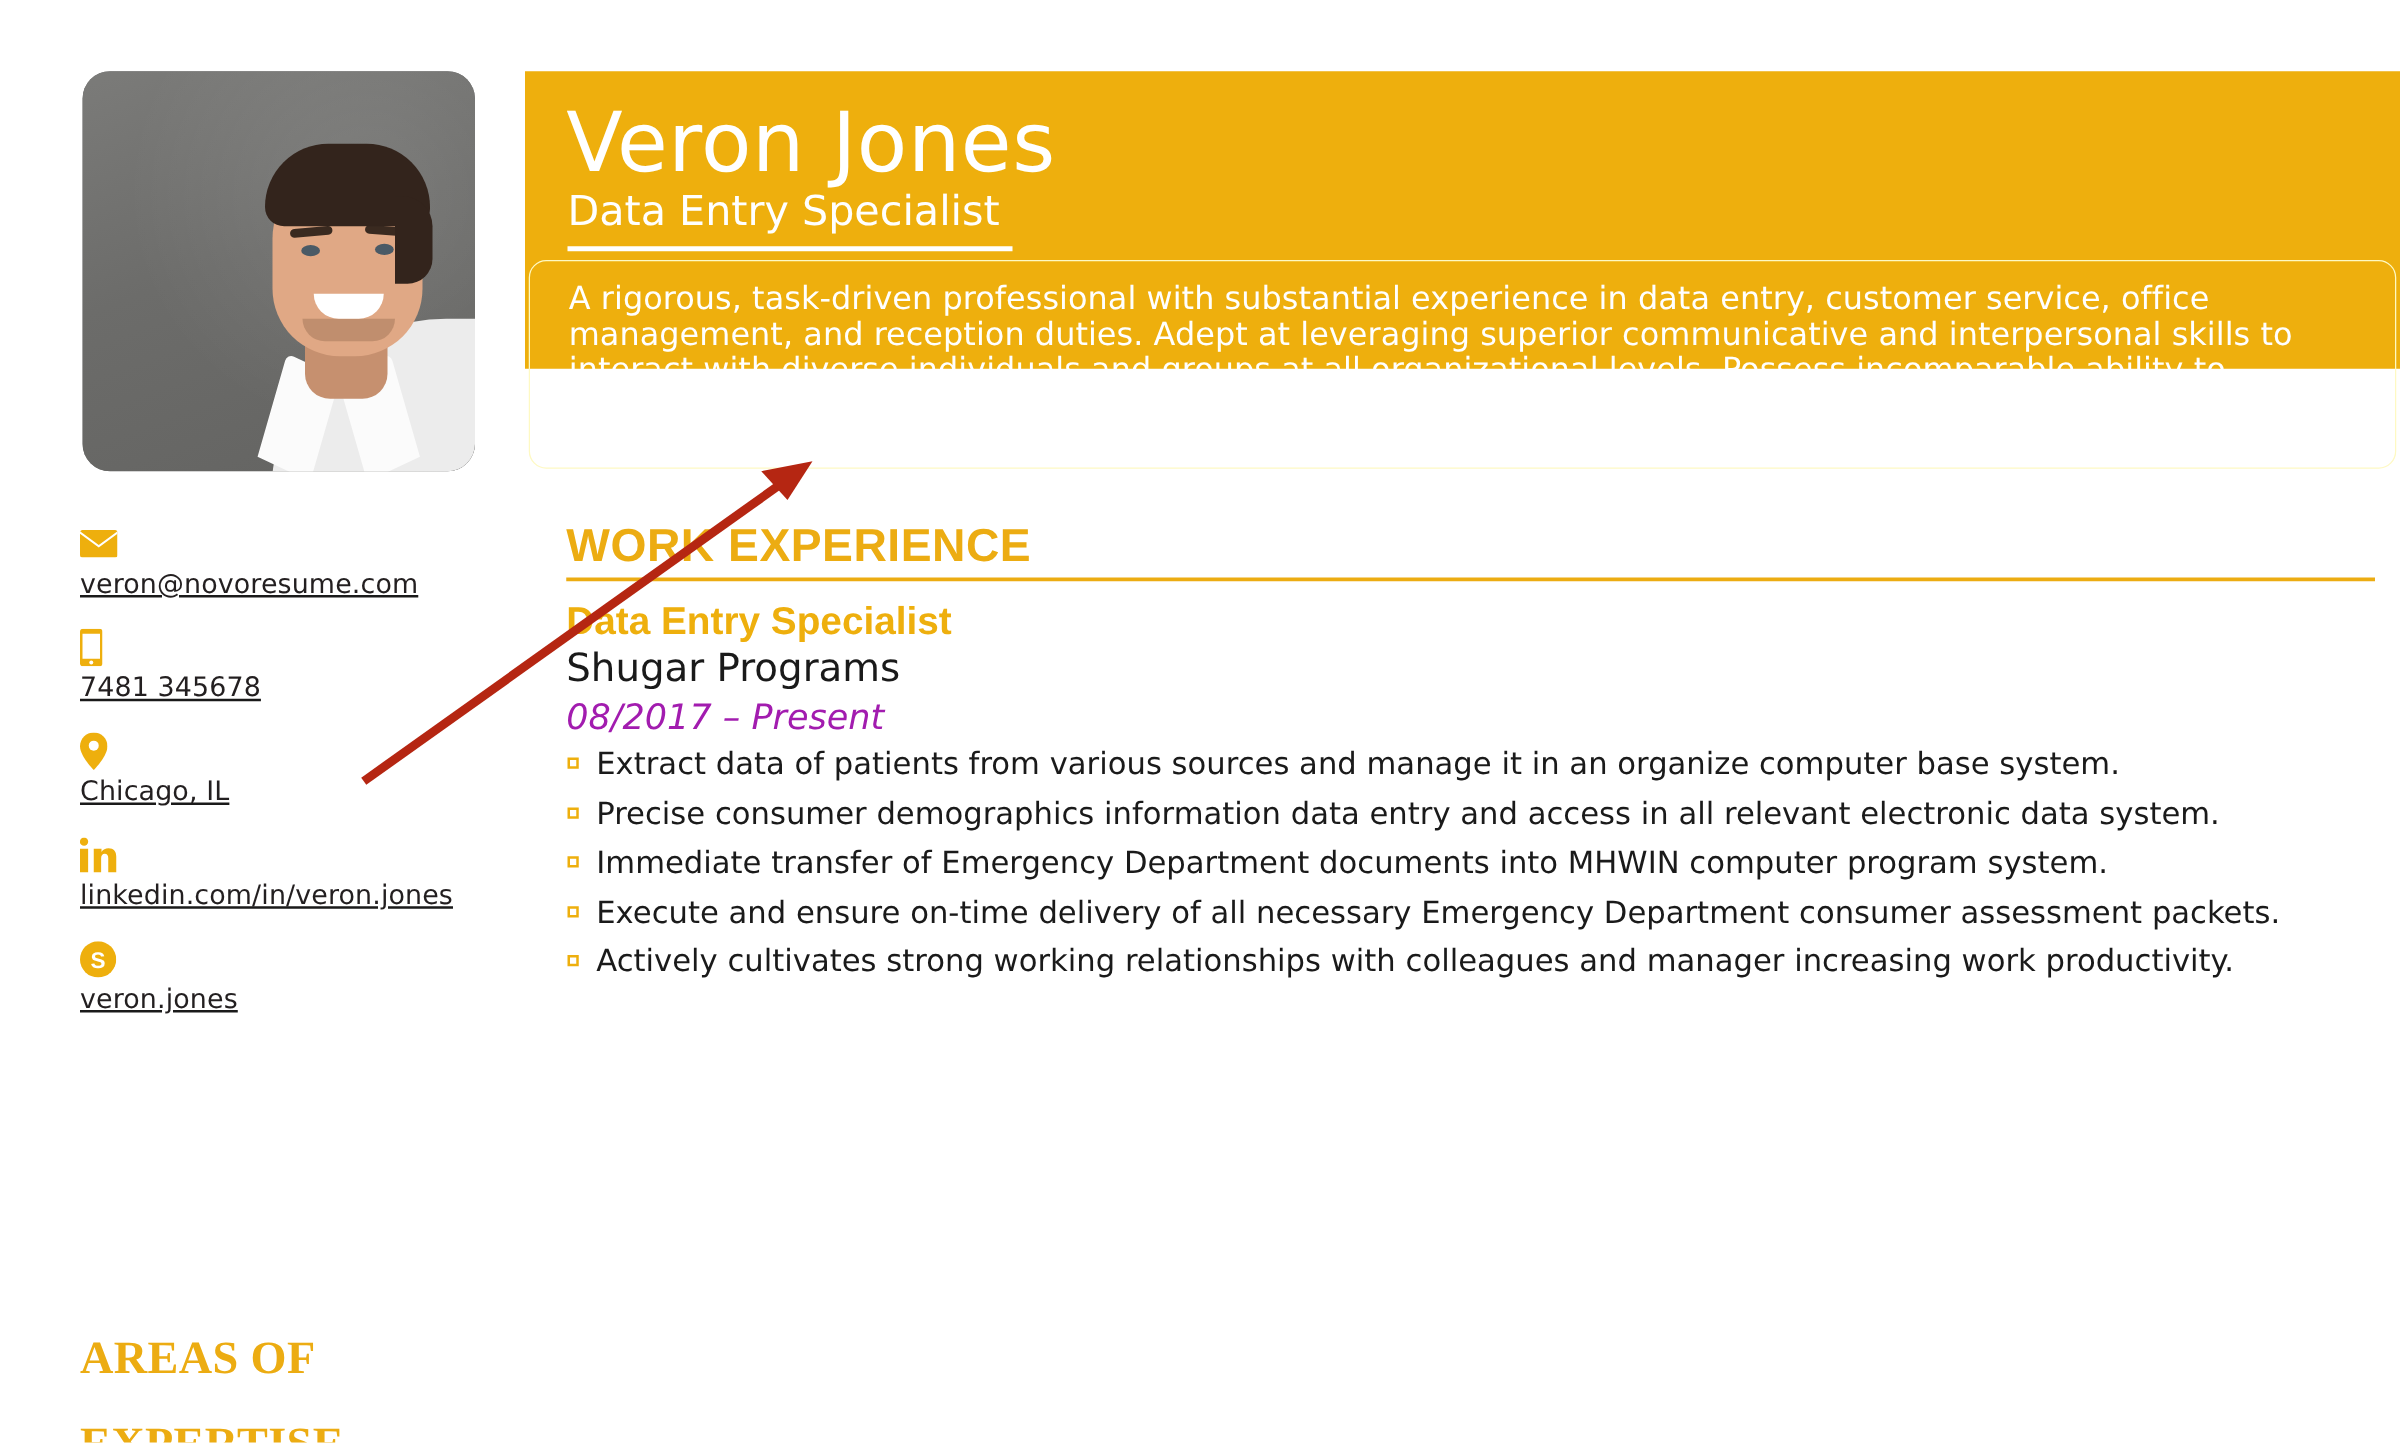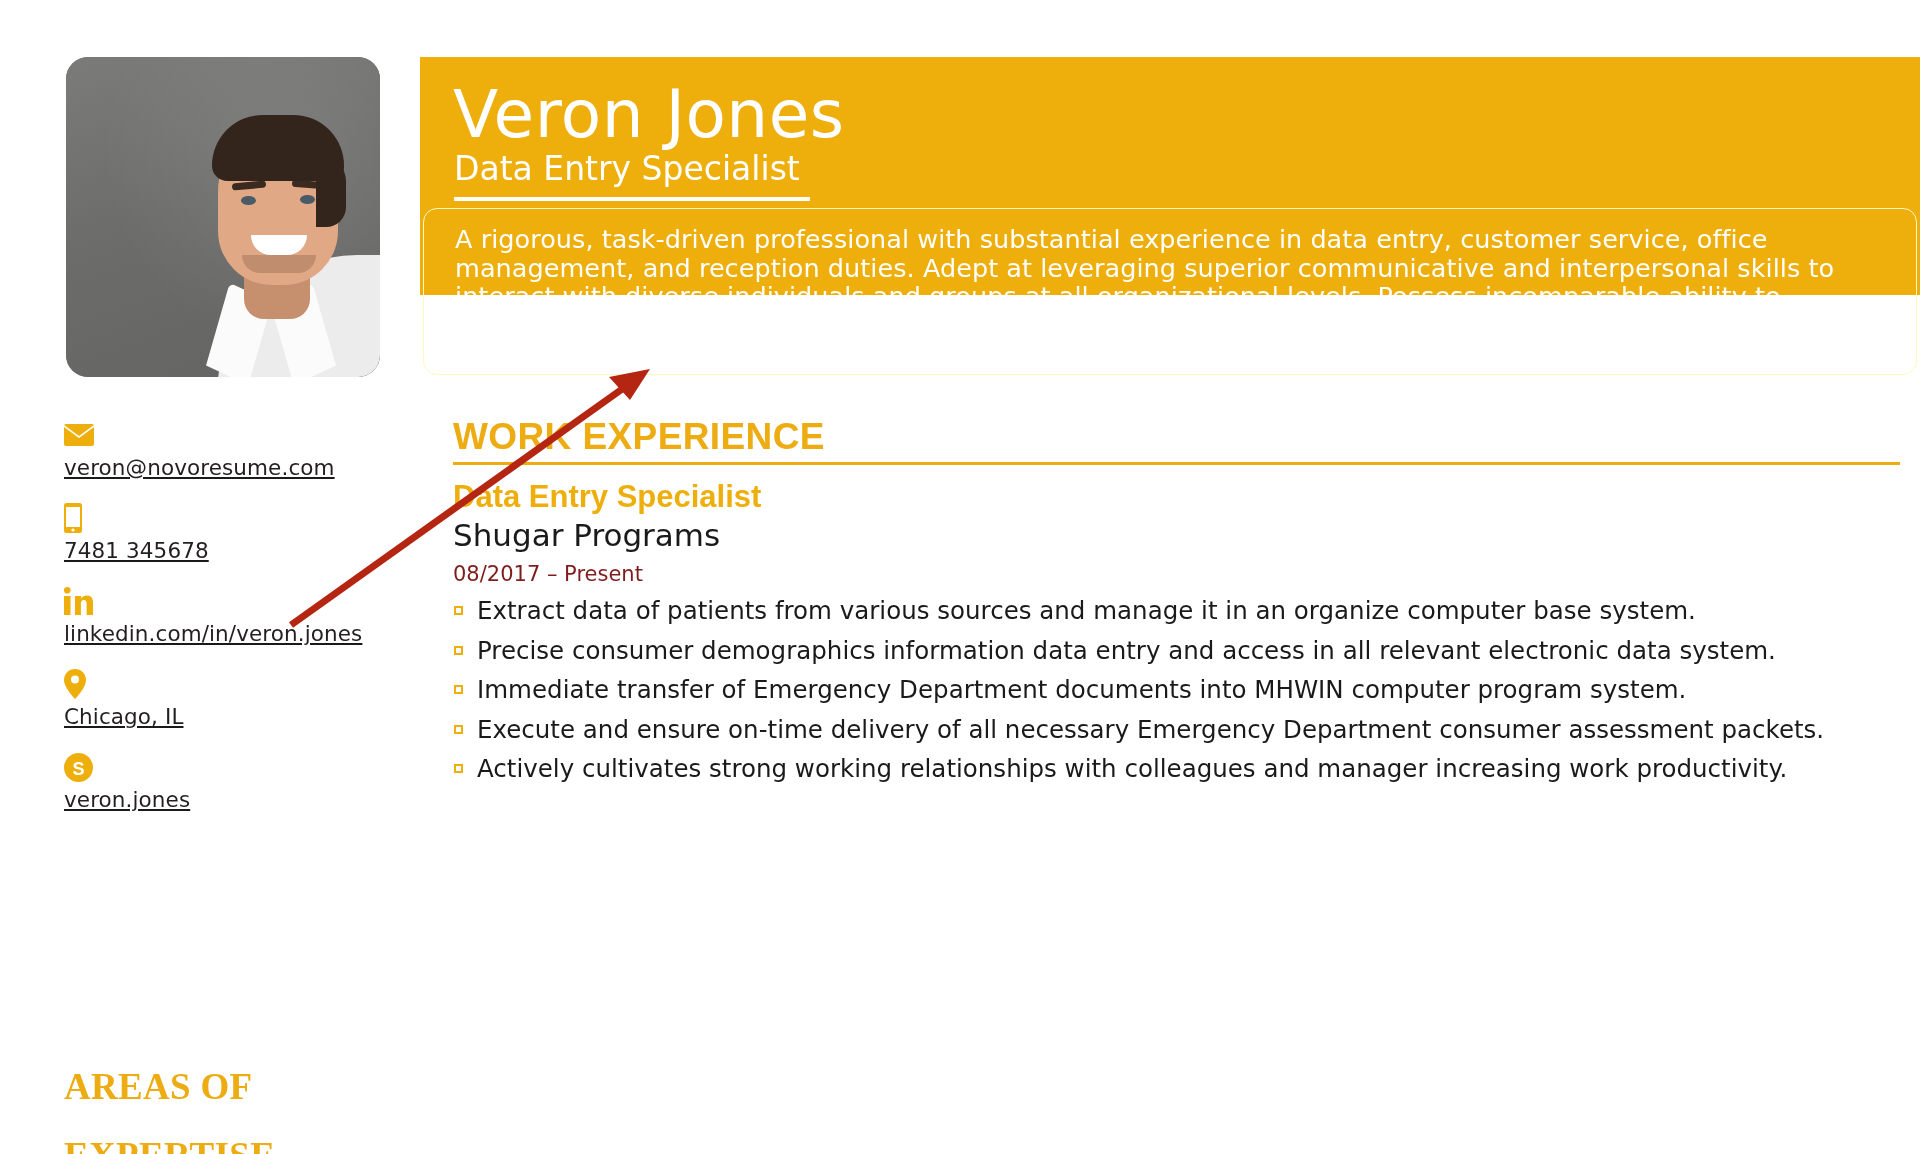--- a/index.html
+++ b/index.html
@@ -270,23 +270,24 @@
     line-height: 36px;
     color: #eeaf0d;
   }
   .job-company {
     font-size: 31px;
     line-height: 38px;
     color: #1a1a1a;
     margin-top: 1px;
   }
   .job-dates {
-    font-size: 21px;
+    font-size: 28px;
     line-height: 26px;
-    color: #7f1d1d;
+    color: #a21caf;
+    font-style: italic;
     margin-top: 7px;
   }
 
   ul.duties {
     list-style: none;
     margin: 10px 0 0 0;
     padding: 0;
     width: 1440px;
   }
   ul.duties li {
@@ -359,37 +360,37 @@
             <rect x="0" y="0" width="18" height="30" rx="2.5" fill="#eeaf0d"></rect>
             <rect x="2" y="4" width="14" height="20" fill="#ffffff"></rect>
             <circle cx="9" cy="27" r="1.6" fill="#ffffff"></circle>
           </svg>
         </div>
         <div class="contact-text">7481 345678</div>
       </div>
 
       <div class="contact-row">
         <div class="contact-icon">
+          <svg width="22" height="30" viewBox="0 0 22 30">
+            <path d="M11 0 C4.9 0 0 4.9 0 11 C0 19 11 30 11 30 C11 30 22 19 22 11 C22 4.9 17.1 0 11 0 Z" fill="#eeaf0d"></path>
+            <circle cx="11" cy="10.5" r="4" fill="#ffffff"></circle>
+          </svg>
+        </div>
+        <div class="contact-text">Chicago, IL</div>
+      </div>
+
+      <div class="contact-row">
+        <div class="contact-icon">
           <svg width="30" height="28" viewBox="0 0 30 28">
             <rect x="0" y="9" width="6.5" height="19" fill="#eeaf0d"></rect>
             <circle cx="3.25" cy="3.3" r="3.3" fill="#eeaf0d"></circle>
             <path d="M11 9 h6.2 v2.6 c1.2-2 3.2-3 5.6-3 C27 8.6 29 11 29 15.4 V28 h-6.4 V16.6 c0-2.3-0.9-3.6-2.8-3.6 c-1.8 0-2.9 1.2-2.9 3.6 V28 H11 Z" fill="#eeaf0d"></path>
           </svg>
         </div>
         <div class="contact-text">linkedin.com/in/veron.jones</div>
-      </div>
-
-      <div class="contact-row">
-        <div class="contact-icon">
-          <svg width="22" height="30" viewBox="0 0 22 30">
-            <path d="M11 0 C4.9 0 0 4.9 0 11 C0 19 11 30 11 30 C11 30 22 19 22 11 C22 4.9 17.1 0 11 0 Z" fill="#eeaf0d"></path>
-            <circle cx="11" cy="10.5" r="4" fill="#ffffff"></circle>
-          </svg>
-        </div>
-        <div class="contact-text">Chicago, IL</div>
       </div>
 
       <div class="contact-row">
         <div class="contact-icon">
           <svg width="29" height="29" viewBox="0 0 29 29">
             <circle cx="14.5" cy="14.5" r="14.5" fill="#eeaf0d"></circle>
             <text x="14.5" y="21.5" font-family="Liberation Sans, sans-serif" font-size="18" font-weight="bold" fill="#ffffff" text-anchor="middle">S</text>
           </svg>
         </div>
         <div class="contact-text">veron.jones</div>

